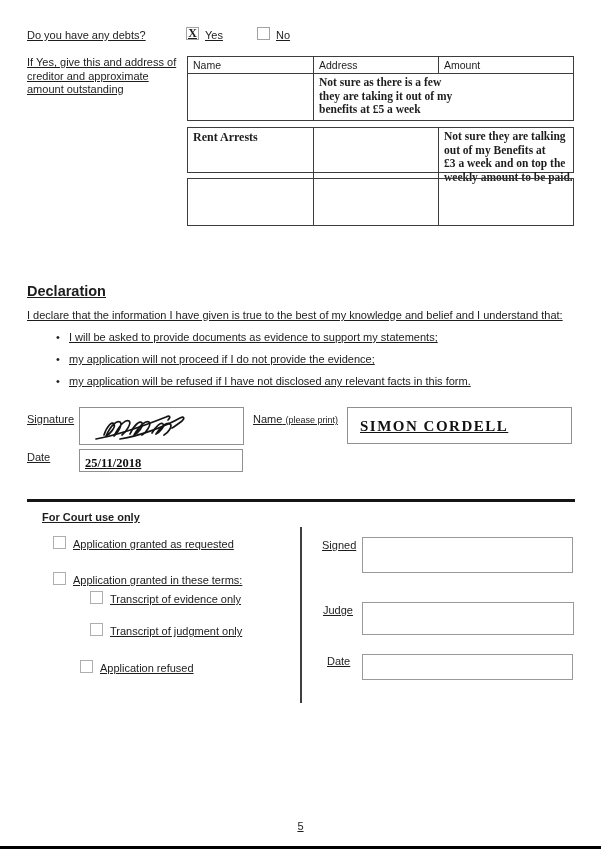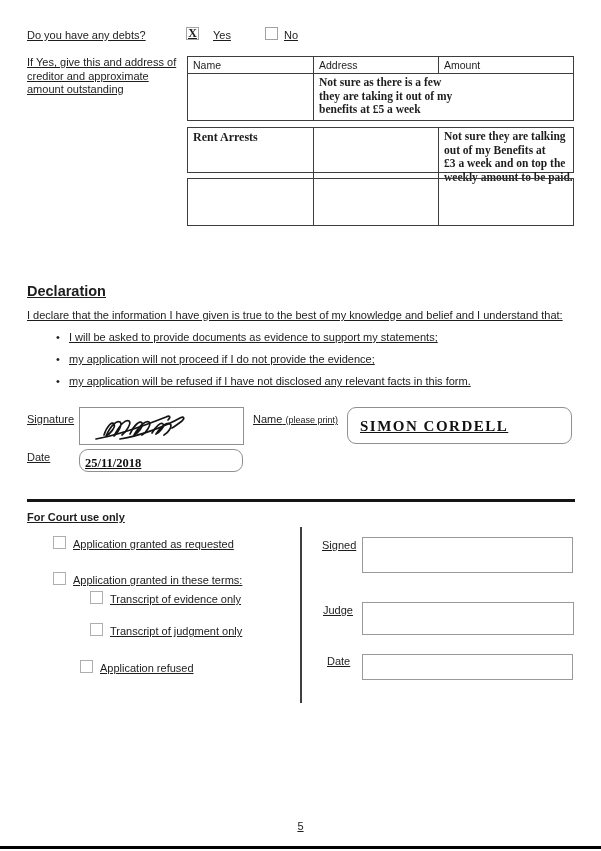--- a/index.html
+++ b/index.html
@@ -4,21 +4,21 @@
 <style>
   html,body{margin:0;padding:0;background:#e8e8e8;}
   #page{
     position:relative;width:601px;height:851px;margin:0 auto;
     background:#ffffff;overflow:hidden;
     font-family:"Liberation Sans",sans-serif;color:#1d1d1d;font-size:11px;
   }
   .abs{position:absolute;text-decoration:underline;}
   .lbl{font-size:11px;line-height:14px;}
   .small{font-size:9px;}
-  .serifval{font-family:"Liberation Serif",serif;font-weight:bold;color:#111;border-radius:9px;}
+  .serifval{font-family:"Liberation Serif",serif;font-weight:bold;color:#111;}
 
   
   .yn-row{display:flex;align-items:flex-start;}
   .cbox{width:13px;height:13px;border:1px solid #a3a3a3;box-sizing:border-box;background:#fff;
         display:flex;align-items:center;justify-content:center;flex:0 0 auto;}
   .xmark{font-family:"Liberation Serif",serif;font-weight:bold;font-size:12px;line-height:12px;
          text-decoration:underline;margin-top:-1px;}
 
   
   .tblock{position:absolute;left:187px;width:387px;border:1px solid #3d3d3d;box-sizing:border-box;background:transparent;}
@@ -58,21 +58,21 @@
 <body>
 
 <div id="page">
 
   <div class="abs lbl" style="left:27px;top:28px;">Do you have any debts?</div>
 
   <div class="abs yn-row" style="left:186px;top:27px;">
     <span class="cbox">
         <span class="xmark">X</span>
       </span>
-    <span class="lbl" style="margin-left:14px;padding-top:1px;">Yes</span>
+    <span class="lbl" style="margin-left:6px;padding-top:1px;">Yes</span>
     <span class="cbox" style="margin-left:34px;"></span>
     <span class="lbl" style="margin-left:6px;padding-top:1px;">No</span>
   </div>
 
   <div class="abs lbl" style="left:27px;top:56px;width:152px;line-height:13.5px;">If Yes, give this and address of creditor and approximate amount outstanding</div>
 
   <div class="tblock" style="top:56px;">
     <div class="trow thead">
       <div>Name</div>
       <div>Address</div>
@@ -130,21 +130,21 @@
     <span class="lbl">Name</span>
     <span class="small">(please print)</span>
   </div>
   <div class="abs ibox nameval serifval" style="left:347px;top:407px;width:225px;height:37px;">SIMON CORDELL</div>
 
   <div class="abs lbl" style="left:27px;top:450px;">Date</div>
   <div class="abs ibox dateval serifval" style="left:79px;top:449px;width:164px;height:23px;">25/11/2018</div>
 
   <div class="abs hr-thick" style="left:27px;top:499px;width:548px;height:3px;"></div>
 
-  <div class="abs lbl" style="left:27px;top:510px;font-weight:bold;">For Court use only</div>
+  <div class="abs lbl" style="left:42px;top:510px;font-weight:bold;">For Court use only</div>
 
   <div class="abs opt" style="left:53px;top:536px;">
     <span class="cbox"></span>
     <span class="lbl">Application granted as requested</span>
   </div>
   <div class="abs opt" style="left:53px;top:572px;">
     <span class="cbox"></span>
     <span class="lbl">Application granted in these terms:</span>
   </div>
   <div class="abs opt" style="left:90px;top:591px;">

